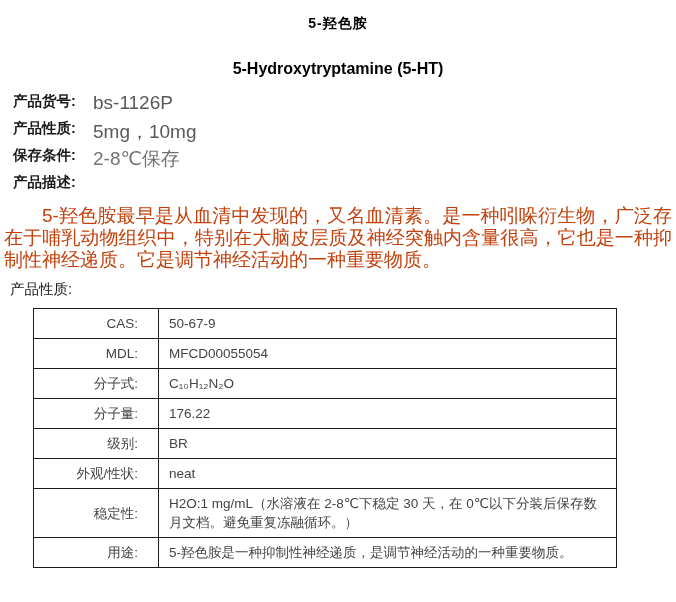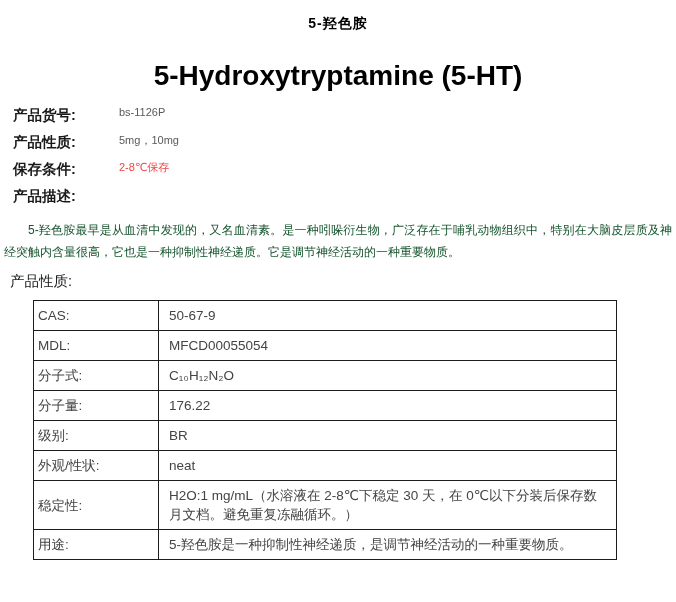--- a/index.html
+++ b/index.html
@@ -23,52 +23,51 @@
     margin: 15px 0 0 0;
     text-align: center;
     font-size: 14px;
     font-weight: bold;
     color: #000000;
     letter-spacing: 1px;
   }
   .doc-subtitle {
     margin: 27px 0 0 0;
     text-align: center;
-    font-size: 28px;
+    font-size: 16px;
     font-weight: bold;
     color: #000000;
   }
   .meta {
     margin-top: 14px;
   }
   .meta-row {
     display: flex;
     height: 27px;
     padding-left: 13px;
   }
   .meta-label {
     flex: 0 0 80px;
     font-size: 14.5px;
     font-weight: bold;
     color: #1a1a1a;
   }
   .meta-value {
-    font-size: 11px;
+    font-size: 19px;
     color: #595959;
-    margin-left: 26px;
   }
   .meta-row:nth-child(3) .meta-value {
-    color: #ef4444;
+    color: #737373;
   }
   .description {
     margin: 5px 4px 0 4px;
-    font-size: 12px;
+    font-size: 19px;
     line-height: 22px;
     text-indent: 2em;
-    color: #14532d;
+    color: #c2410c;
     text-align: justify;
   }
   .section-heading {
     margin: 9px 0 0 10px;
     font-size: 14.5px;
     font-weight: normal;
     color: #1a1a1a;
   }
   table.props {
     margin: 9px 0 0 33px;
@@ -78,21 +77,21 @@
     font-size: 13.5px;
     color: #444444;
   }
   table.props td {
     border: 1px solid #1c1c1c;
     vertical-align: middle;
     line-height: 19px;
   }
   td.prop-label {
     width: 100px;
-    text-align: left;
+    text-align: right;
     padding: 5px 20px 5px 4px;
   }
   td.prop-value {
     padding: 5px 10px 5px 10px;
   }
 </style>
 </head>
 <body>
 
 <div class="page">

